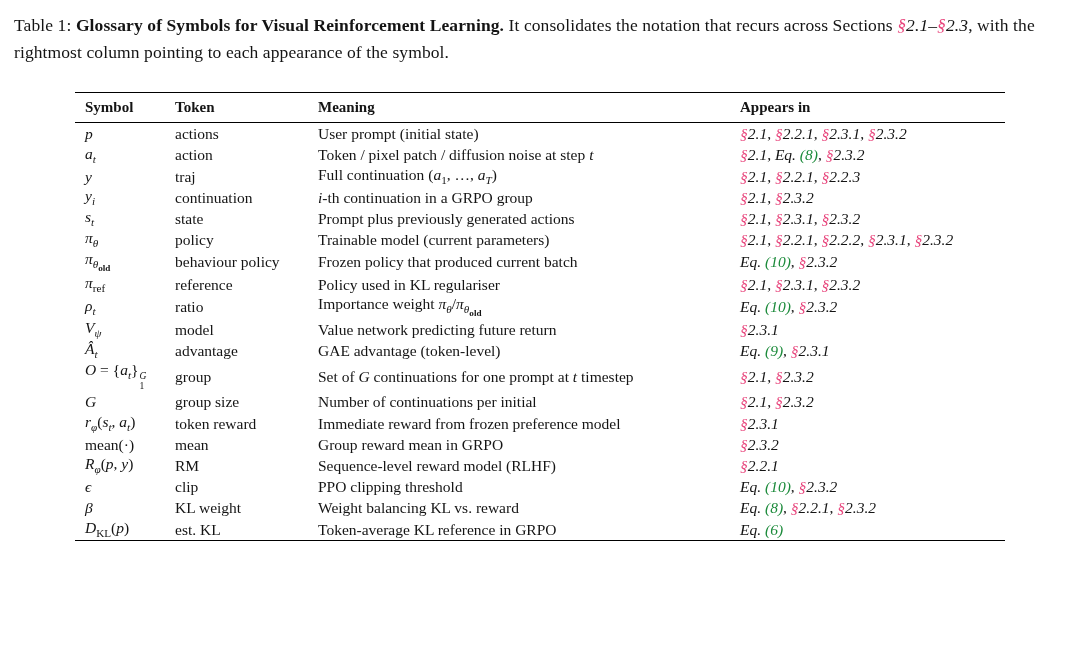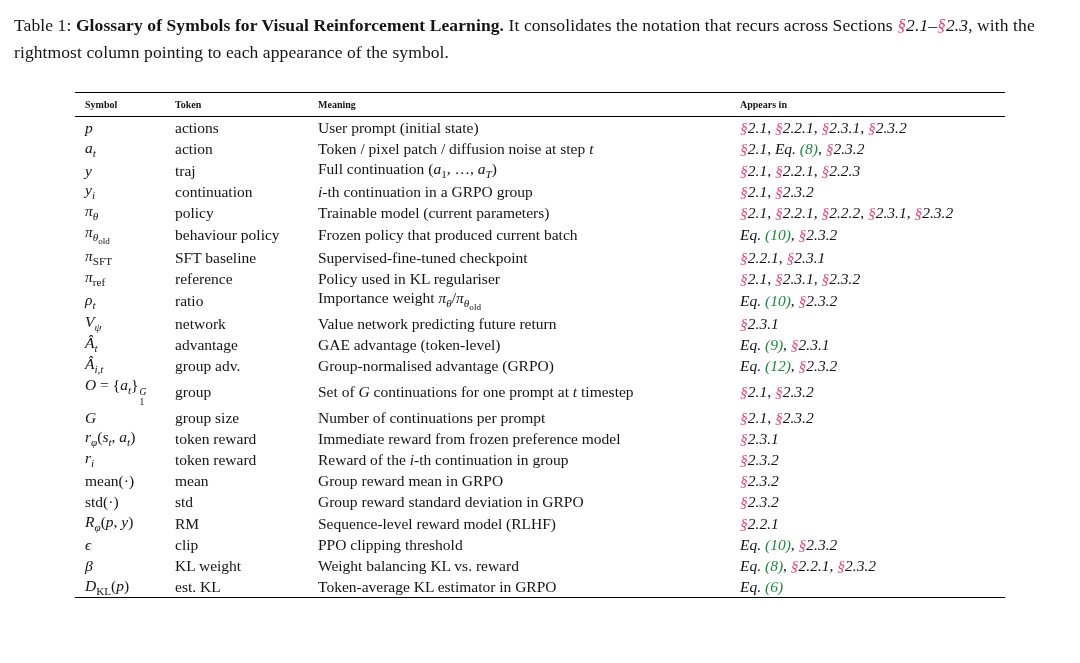--- a/index.html
+++ b/index.html
@@ -27,33 +27,33 @@
     margin:26px 0 0 75px;
     font-size:15.5px;
     border-top:1.6px solid #000;
     border-bottom:1.6px solid #000;
   }
   table.glossary thead th{
     text-align:left;
     font-weight:bold;
     padding:6px 8px 6px 10px;
     border-bottom:1px solid #000;
-    font-size:10px;
+    font-size:15px;
   }
   table.glossary td{
     padding:0 8px 0 10px;
     height:21.2px;
     line-height:1.12;
     vertical-align:middle;
     white-space:nowrap;
     overflow:hidden;
   }
   td.cell-symbol i, td.cell-meaning i{font-style:italic;}
   sub{font-size:0.72em;}
-  sub sub{font-size:0.82em;}
+  sub sub{font-size:0.82em;font-weight:bold;}
   .sec{color:var(--sec-color);}
   .eq{color:var(--eq-color);}
   .ref{cursor:pointer;font-style:italic;}
   .ss{
     display:inline-flex;
     flex-direction:column;
     align-items:flex-start;
     font-size:0.62em;
     line-height:1.05;
     vertical-align:-0.45em;
@@ -105,126 +105,108 @@
           <td class="cell-meaning">Full continuation (<i>a</i><sub>1</sub>, …, <i>a</i><sub><i>T</i></sub>)</td>
           <td class="cell-appears"><span class="ref"><span class="sec">§</span>2.1</span>, <span class="ref"><span class="sec">§</span>2.2.1</span>, <span class="ref"><span class="sec">§</span>2.2.3</span></td>
         </tr>
         <tr>
           <td class="cell-symbol"><i>y</i><sub><i>i</i></sub></td>
           <td class="cell-alias">continuation</td>
           <td class="cell-meaning"><i>i</i>-th continuation in a GRPO group</td>
           <td class="cell-appears"><span class="ref"><span class="sec">§</span>2.1</span>, <span class="ref"><span class="sec">§</span>2.3.2</span></td>
         </tr>
         <tr>
+          <td class="cell-symbol"><i>s</i><sub><i>t</i></sub></td>
+          <td class="cell-alias">state</td>
+          <td class="cell-meaning">Prompt plus previously generated actions</td>
+          <td class="cell-appears"><span class="ref"><span class="sec">§</span>2.1</span>, <span class="ref"><span class="sec">§</span>2.3.1</span>, <span class="ref"><span class="sec">§</span>2.3.2</span></td>
+        </tr>
+        <tr>
           <td class="cell-symbol"><i>π</i><sub><i>θ</i></sub></td>
           <td class="cell-alias">policy</td>
           <td class="cell-meaning">Trainable model (current parameters)</td>
           <td class="cell-appears"><span class="ref"><span class="sec">§</span>2.1</span>, <span class="ref"><span class="sec">§</span>2.2.1</span>, <span class="ref"><span class="sec">§</span>2.2.2</span>, <span class="ref"><span class="sec">§</span>2.3.1</span>, <span class="ref"><span class="sec">§</span>2.3.2</span></td>
         </tr>
         <tr>
           <td class="cell-symbol"><i>π</i><sub><i>θ</i><sub>old</sub></sub></td>
           <td class="cell-alias">behaviour policy</td>
           <td class="cell-meaning">Frozen policy that produced current batch</td>
           <td class="cell-appears"><span class="ref">Eq. <span class="eq">(10)</span></span>, <span class="ref"><span class="sec">§</span>2.3.2</span></td>
         </tr>
         <tr>
-          <td class="cell-symbol"><i>π</i><sub>SFT</sub></td>
-          <td class="cell-alias">SFT baseline</td>
-          <td class="cell-meaning">Supervised-fine-tuned checkpoint</td>
-          <td class="cell-appears"><span class="ref"><span class="sec">§</span>2.2.1</span>, <span class="ref"><span class="sec">§</span>2.3.1</span></td>
-        </tr>
-        <tr>
           <td class="cell-symbol"><i>π</i><sub>ref</sub></td>
           <td class="cell-alias">reference</td>
           <td class="cell-meaning">Policy used in KL regulariser</td>
           <td class="cell-appears"><span class="ref"><span class="sec">§</span>2.1</span>, <span class="ref"><span class="sec">§</span>2.3.1</span>, <span class="ref"><span class="sec">§</span>2.3.2</span></td>
         </tr>
         <tr>
           <td class="cell-symbol"><i>ρ</i><sub><i>t</i></sub></td>
           <td class="cell-alias">ratio</td>
           <td class="cell-meaning">Importance weight <i>π</i><sub><i>θ</i></sub>/<i>π</i><sub><i>θ</i><sub>old</sub></sub></td>
           <td class="cell-appears"><span class="ref">Eq. <span class="eq">(10)</span></span>, <span class="ref"><span class="sec">§</span>2.3.2</span></td>
         </tr>
         <tr>
           <td class="cell-symbol"><i>V</i><sub><i>ψ</i></sub></td>
-          <td class="cell-alias">network</td>
+          <td class="cell-alias">model</td>
           <td class="cell-meaning">Value network predicting future return</td>
           <td class="cell-appears"><span class="ref"><span class="sec">§</span>2.3.1</span></td>
         </tr>
         <tr>
           <td class="cell-symbol"><i>Â</i><sub><i>t</i></sub></td>
           <td class="cell-alias">advantage</td>
           <td class="cell-meaning">GAE advantage (token-level)</td>
           <td class="cell-appears"><span class="ref">Eq. <span class="eq">(9)</span></span>, <span class="ref"><span class="sec">§</span>2.3.1</span></td>
-        </tr>
-        <tr>
-          <td class="cell-symbol"><i>Â</i><sub><i>i,t</i></sub></td>
-          <td class="cell-alias">group adv.</td>
-          <td class="cell-meaning">Group-normalised advantage (GRPO)</td>
-          <td class="cell-appears"><span class="ref">Eq. <span class="eq">(12)</span></span>, <span class="ref"><span class="sec">§</span>2.3.2</span></td>
         </tr>
         <tr>
           <td class="cell-symbol"><i>O</i> = {<i>a</i><sub><i>t</i></sub>}<span class="ss">
               <span><i>G</i></span>
               <span>1</span>
             </span></td>
           <td class="cell-alias">group</td>
           <td class="cell-meaning">Set of <i>G</i> continuations for one prompt at <i>t</i> timestep</td>
           <td class="cell-appears"><span class="ref"><span class="sec">§</span>2.1</span>, <span class="ref"><span class="sec">§</span>2.3.2</span></td>
         </tr>
         <tr>
           <td class="cell-symbol"><i>G</i></td>
           <td class="cell-alias">group size</td>
-          <td class="cell-meaning">Number of continuations per prompt</td>
+          <td class="cell-meaning">Number of continuations per initial</td>
           <td class="cell-appears"><span class="ref"><span class="sec">§</span>2.1</span>, <span class="ref"><span class="sec">§</span>2.3.2</span></td>
         </tr>
         <tr>
           <td class="cell-symbol"><i>r</i><sub><i>φ</i></sub>(<i>s</i><sub><i>t</i></sub>, <i>a</i><sub><i>t</i></sub>)</td>
           <td class="cell-alias">token reward</td>
           <td class="cell-meaning">Immediate reward from frozen preference model</td>
           <td class="cell-appears"><span class="ref"><span class="sec">§</span>2.3.1</span></td>
         </tr>
         <tr>
-          <td class="cell-symbol"><i>r</i><sub><i>i</i></sub></td>
-          <td class="cell-alias">token reward</td>
-          <td class="cell-meaning">Reward of the <i>i</i>-th continuation in group</td>
-          <td class="cell-appears"><span class="ref"><span class="sec">§</span>2.3.2</span></td>
-        </tr>
-        <tr>
           <td class="cell-symbol">mean(·)</td>
           <td class="cell-alias">mean</td>
           <td class="cell-meaning">Group reward mean in GRPO</td>
           <td class="cell-appears"><span class="ref"><span class="sec">§</span>2.3.2</span></td>
         </tr>
         <tr>
-          <td class="cell-symbol">std(·)</td>
-          <td class="cell-alias">std</td>
-          <td class="cell-meaning">Group reward standard deviation in GRPO</td>
-          <td class="cell-appears"><span class="ref"><span class="sec">§</span>2.3.2</span></td>
-        </tr>
-        <tr>
           <td class="cell-symbol"><i>R</i><sub><i>φ</i></sub>(<i>p</i>, <i>y</i>)</td>
           <td class="cell-alias">RM</td>
           <td class="cell-meaning">Sequence-level reward model (RLHF)</td>
           <td class="cell-appears"><span class="ref"><span class="sec">§</span>2.2.1</span></td>
         </tr>
         <tr>
           <td class="cell-symbol"><i>ϵ</i></td>
           <td class="cell-alias">clip</td>
           <td class="cell-meaning">PPO clipping threshold</td>
           <td class="cell-appears"><span class="ref">Eq. <span class="eq">(10)</span></span>, <span class="ref"><span class="sec">§</span>2.3.2</span></td>
         </tr>
         <tr>
           <td class="cell-symbol"><i>β</i></td>
           <td class="cell-alias">KL weight</td>
           <td class="cell-meaning">Weight balancing KL vs. reward</td>
           <td class="cell-appears"><span class="ref">Eq. <span class="eq">(8)</span></span>, <span class="ref"><span class="sec">§</span>2.2.1</span>, <span class="ref"><span class="sec">§</span>2.3.2</span></td>
         </tr>
         <tr>
           <td class="cell-symbol"><i>D</i><sub>KL</sub>(<i>p</i>)</td>
           <td class="cell-alias">est. KL</td>
-          <td class="cell-meaning">Token-average KL estimator in GRPO</td>
+          <td class="cell-meaning">Token-average KL reference in GRPO</td>
           <td class="cell-appears"><span class="ref">Eq. <span class="eq">(6)</span></span></td>
         </tr>
       </tbody>
   </table>
 
 </div>
 
 </body></html>

